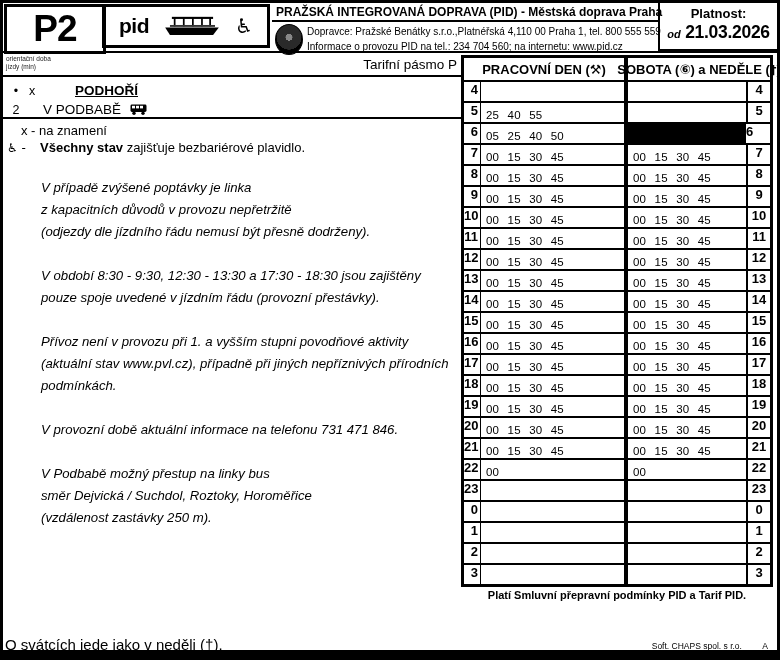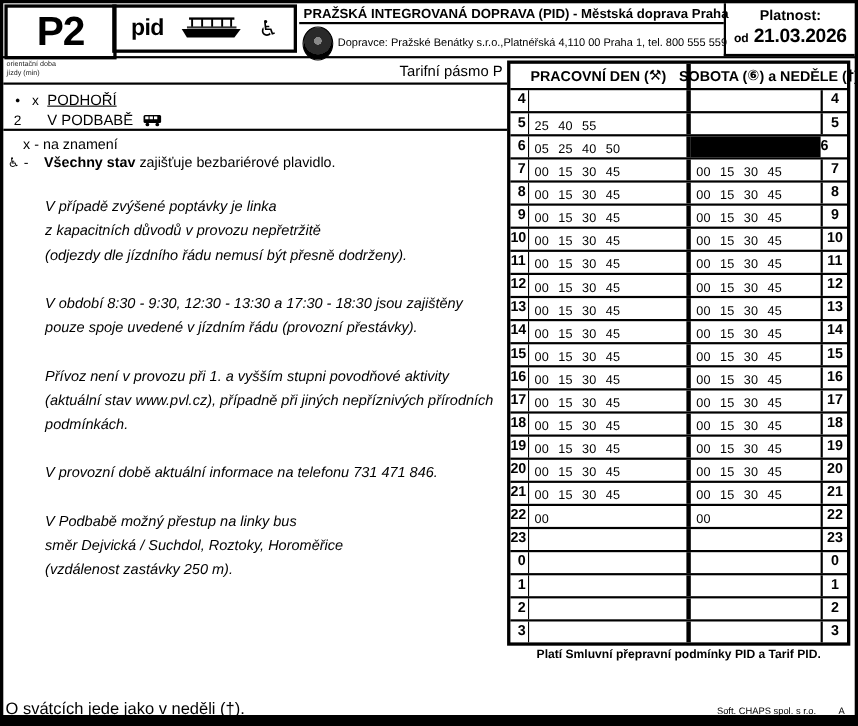--- a/index.html
+++ b/index.html
@@ -21,34 +21,34 @@
   .agency-title{font-size:12px;font-weight:bold;padding:2px 0 1px 4px;border-bottom:2px solid #000;white-space:nowrap;}
   .agency-rows{display:flex;align-items:center;padding-top:1px;}
   .emblem{width:26px;height:29px;margin:1px 4px 0 3px;border-radius:50%;
     background:radial-gradient(circle at 50% 42%, #888 0 16%, #2a2a2a 17% 58%, #000 59%);
     border:1px solid #000;flex:0 0 auto;}
   .agency-lines{font-size:10px;line-height:15px;white-space:nowrap;}
   .validity{position:absolute;left:658px;top:3px;width:119px;height:48px;border-left:2px solid #000;
     border-bottom:2px solid #000;box-sizing:border-box;text-align:center;}
   .validity-label{font-size:13px;font-weight:bold;margin-top:3px;}
   .validity-date{margin-top:1px;font-weight:bold;white-space:nowrap;}
-  .validity-date .od{font-size:11px;}
+  .validity-date .od{font-size:11px;font-style:italic;}
   .validity-date .dt{font-size:17.5px;letter-spacing:-0.3px;}
   .header-underline{position:absolute;left:0;top:51px;width:780px;height:2px;background:#000;}
 
   
   .meta-band{position:absolute;left:3px;top:53px;width:458px;height:24px;border-bottom:2px solid #000;box-sizing:border-box;}
   .meta-small{position:absolute;left:3px;top:2px;font-size:6.5px;line-height:7.5px;color:#222;}
   .tariff{position:absolute;right:4px;bottom:3px;font-size:13.5px;font-weight:normal;}
   .stops-band{position:absolute;left:3px;top:79px;width:458px;height:40px;border-bottom:2px solid #000;box-sizing:border-box;padding-top:2px;}
   .stop-row{display:grid;grid-template-columns:26px 14px auto;height:19px;align-items:center;font-size:13.5px;}
   .stop-time{text-align:center;font-size:12.5px;}
   .stop-flag{font-size:12.5px;}
   .stop-name{display:flex;align-items:center;gap:9px;white-space:nowrap;}
-  .stop-name.terminus span.nm{font-weight:normal;text-decoration:underline;}
+  .stop-name.terminus span.nm{font-weight:bold;text-decoration:underline;margin-left:32px;}
   .bus-ic{display:inline-block;margin-top:1px;}
 
   .notes{position:absolute;left:3px;top:121px;width:456px;font-size:13px;}
   .request-line{margin:2px 0 0 18px;}
   .wc-line{display:flex;margin-top:2px;align-items:baseline;}
   .wc-marker{width:33px;padding-left:4px;flex:0 0 auto;font-family:"DejaVu Sans",sans-serif;font-size:12px;}
   .wc-bold{font-weight:bold;}
   .paras{margin-left:38px;}
   .para{margin-top:22px;font-size:13.2px;line-height:22px;white-space:nowrap;font-style:italic;}
 
@@ -96,20 +96,21 @@
     </span>
     <span class="wc-glyph">♿</span>
   </div>
 
   <div class="agency">
     <div class="agency-title">PRAŽSKÁ INTEGROVANÁ DOPRAVA (PID) - Městská doprava Praha</div>
     <div class="agency-rows">
       <div class="emblem"></div>
       <div class="agency-lines">
         <div>Dopravce: Pražské Benátky s.r.o.,Platnéřská 4,110 00 Praha 1, tel. 800 555 559</div>
+        <div>Informace o provozu PID na tel.: 234 704 560; na internetu: www.pid.cz</div>
       </div>
     </div>
   </div>
 
   <div class="validity">
     <div class="validity-label">Platnost:</div>
     <div class="validity-date">
       <span class="od">od</span>
       <span class="dt">21.03.2026</span>
     </div>

